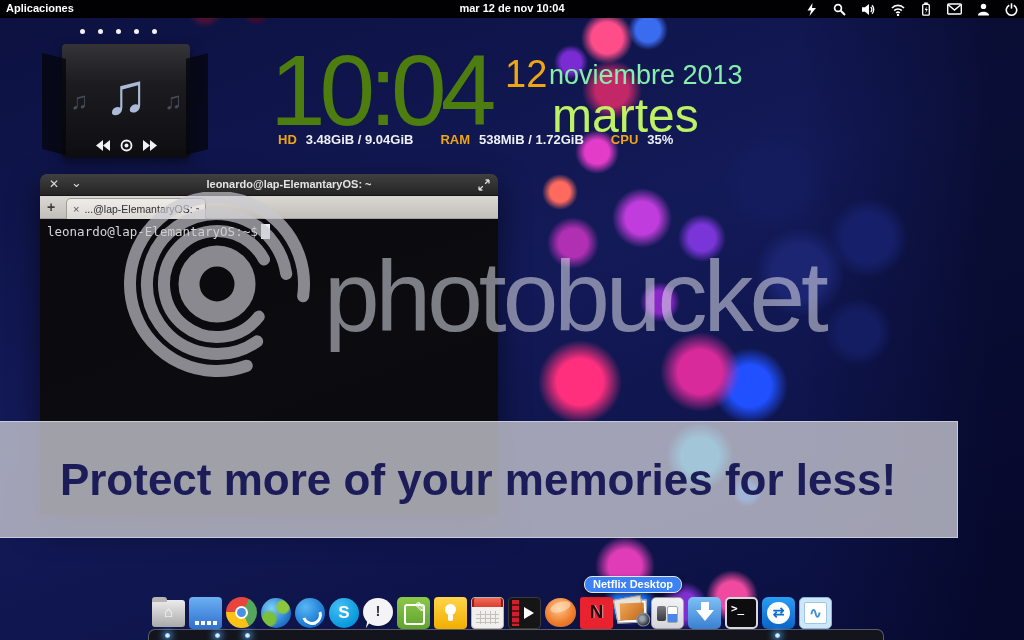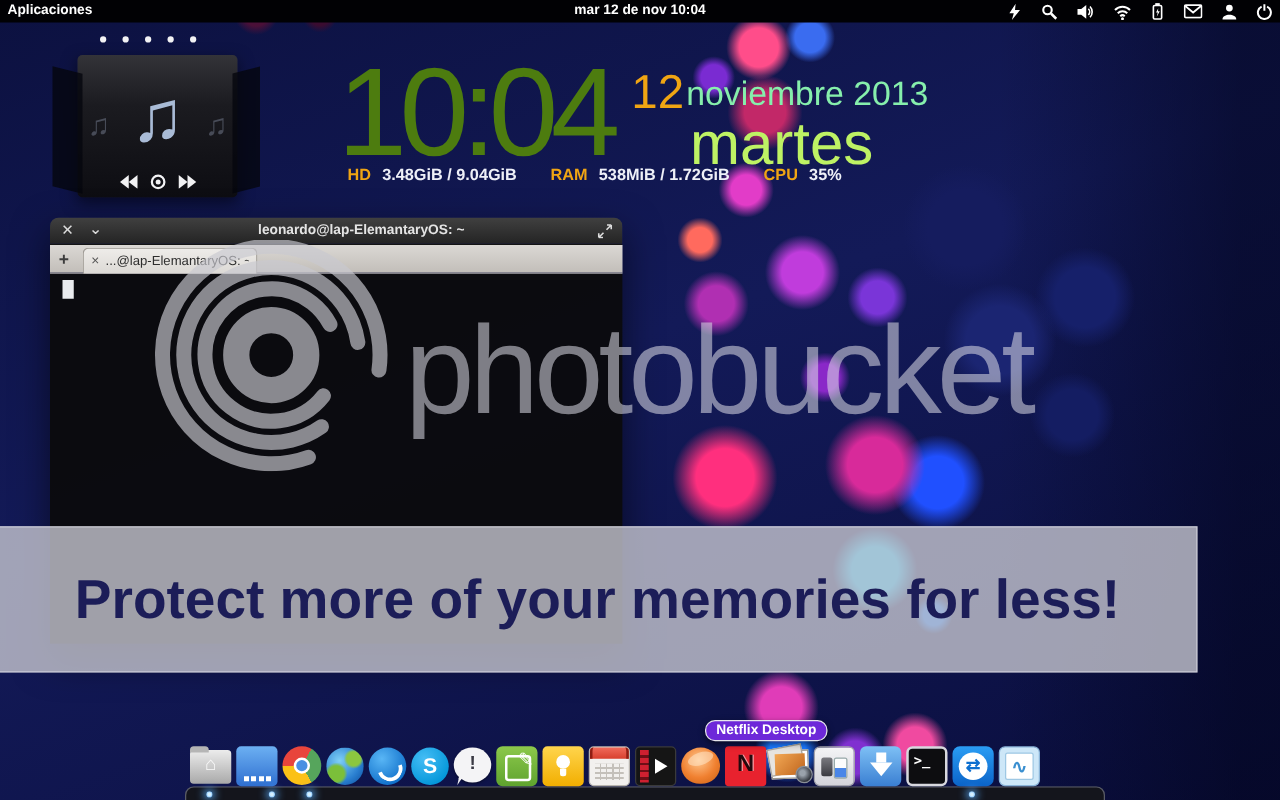--- a/index.html
+++ b/index.html
@@ -102,21 +102,21 @@
   
   .wm-logo{position:absolute;left:112px;top:192px;z-index:20;opacity:.78;}
   .wm-text{position:absolute;left:324px;top:246px;z-index:20;font-size:100px;font-weight:400;
      letter-spacing:-4px;color:rgba(222,223,232,.55);line-height:1;}
   .wm-banner{position:absolute;left:-2px;top:421px;width:960px;height:117px;z-index:25;
      background:rgba(197,198,208,.80);border:1px solid rgba(236,236,244,.55);
      display:flex;align-items:center;justify-content:center;
      font-size:44px;font-weight:bold;color:#1c1d58;}
 
   
-  .tooltip{position:absolute;left:564px;top:576px;z-index:35;background:#6d28d9;
+  .tooltip{position:absolute;left:584px;top:576px;z-index:35;background:#3b82f6;
      border:1.5px solid #e6e6ec;border-radius:8px;color:#fff;font-size:11px;font-weight:bold;
      padding:1px 8px 2px;box-shadow:0 2px 5px rgba(0,0,0,.5);text-align:right;}
 
   
   .shelf{position:absolute;left:148px;top:629px;width:736px;height:11px;z-index:28;
      background:#14151c;border:1px solid #5a5c66;border-bottom:none;border-radius:7px 7px 0 0;}
   .dock{position:absolute;left:152px;top:597px;display:flex;gap:4px;align-items:flex-end;z-index:30;}
   .di{position:relative;width:33px;height:32px;flex:0 0 auto;}
   .ind{position:absolute;width:5px;height:5px;border-radius:50%;top:633px;z-index:31;
      background:radial-gradient(circle,#d6f0ff 0 30%,#4aa6ff 100%);
@@ -326,21 +326,21 @@
           </svg></span>
     </div>
     <div class="term-tabs">
       <span class="tab-new">+</span>
       <div class="tab">
         <span class="tclose">×</span>
         <span class="tlabel">...@lap-ElemantaryOS: ~</span>
       </div>
     </div>
     <div class="term-body">
-      <span class="cursor"></span>
+      <span>leonardo@lap-ElemantaryOS:~$</span><span class="cursor"></span>
     </div>
   </div>
 
   <div class="wm-logo">
     <svg width="215" height="185" viewBox="0 0 215 185">
       <g fill="none" stroke="rgba(201,201,208,0.85)">
         <circle cx="105" cy="92" r="28" stroke-width="21"></circle>
         <circle cx="105" cy="92" r="53" stroke-width="12" stroke-linecap="round" stroke-dasharray="272 61" transform="rotate(38 105 92)"></circle>
         <circle cx="105" cy="92" r="70" stroke-width="12" stroke-linecap="round" stroke-dasharray="362 78" transform="rotate(55 105 92)"></circle>
         <circle cx="105" cy="92" r="87" stroke-width="12" stroke-linecap="round" stroke-dasharray="452 95" transform="rotate(70 105 92)"></circle>

